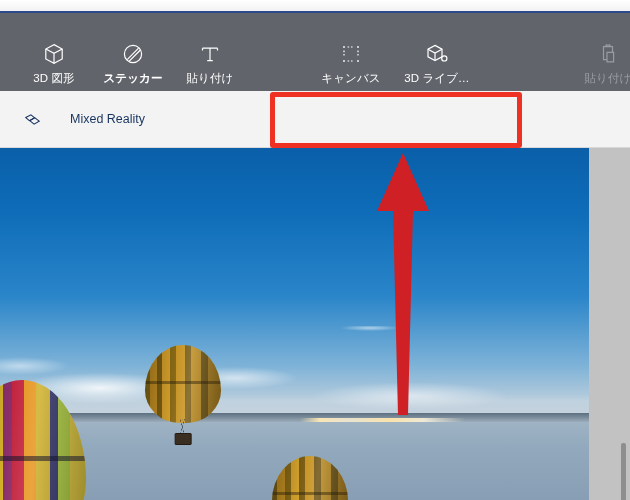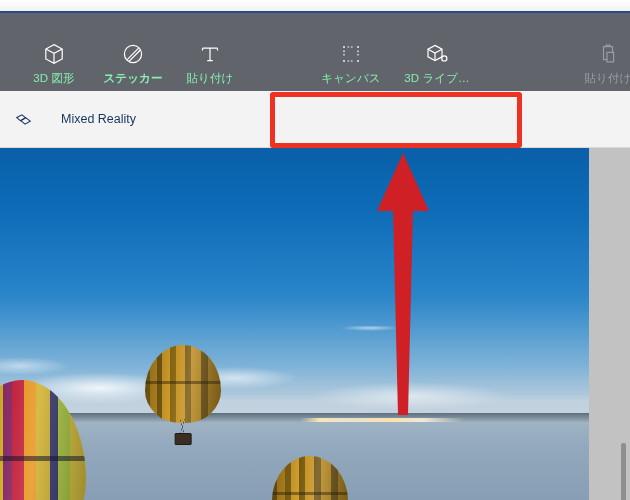--- a/index.html
+++ b/index.html
@@ -26,21 +26,21 @@
   }
 
   
   .ribbon {
     position: absolute; left: 0; top: 13px; width: 630px; height: 78px;
     background: #61646b;
   }
   .ribbon-item {
     display: flex; flex-direction: column; align-items: center;
     justify-content: flex-end;
-    color: #86efac;
+    color: #ffffff;
     padding-bottom: 6px;
     cursor: default;
     user-select: none;
   }
   .ribbon-item .ri-icon {
     height: 30px; display: flex; align-items: center; justify-content: center;
     margin-bottom: 3px;
   }
   .ribbon-item .ri-label {
     font-size: 11.5px; line-height: 13px; white-space: nowrap;
@@ -362,21 +362,21 @@
           <path d="M10 4.6V3.2h4v1.4"></path>
           <path d="M11 10.4h6.6v9.4H11z" fill="#61646b"></path>
         </svg>
       </span>
       <span class="ri-label">貼り付け</span>
     </div>
   </div>
 
   <div class="subbar">
     <div class="subbar-inner">
-      <div class="sub-item" style="padding-left:14px;gap:28px;">
+      <div class="sub-item" style="padding-left:23px;gap:28px;">
         <span class="si-icon">
           <svg width="19" height="19" viewBox="0 0 24 24" fill="none" stroke="#16335e" stroke-width="1.3">
             <path d="M3.5 9.5 10 6l4.5 3.6L8 13.5z"></path>
             <path d="M8.5 13.5 15 10l5.5 4-6.5 3.8z"></path>
           </svg>
         </span>
         <span>Mixed Reality</span>
       </div>
 
     </div>

